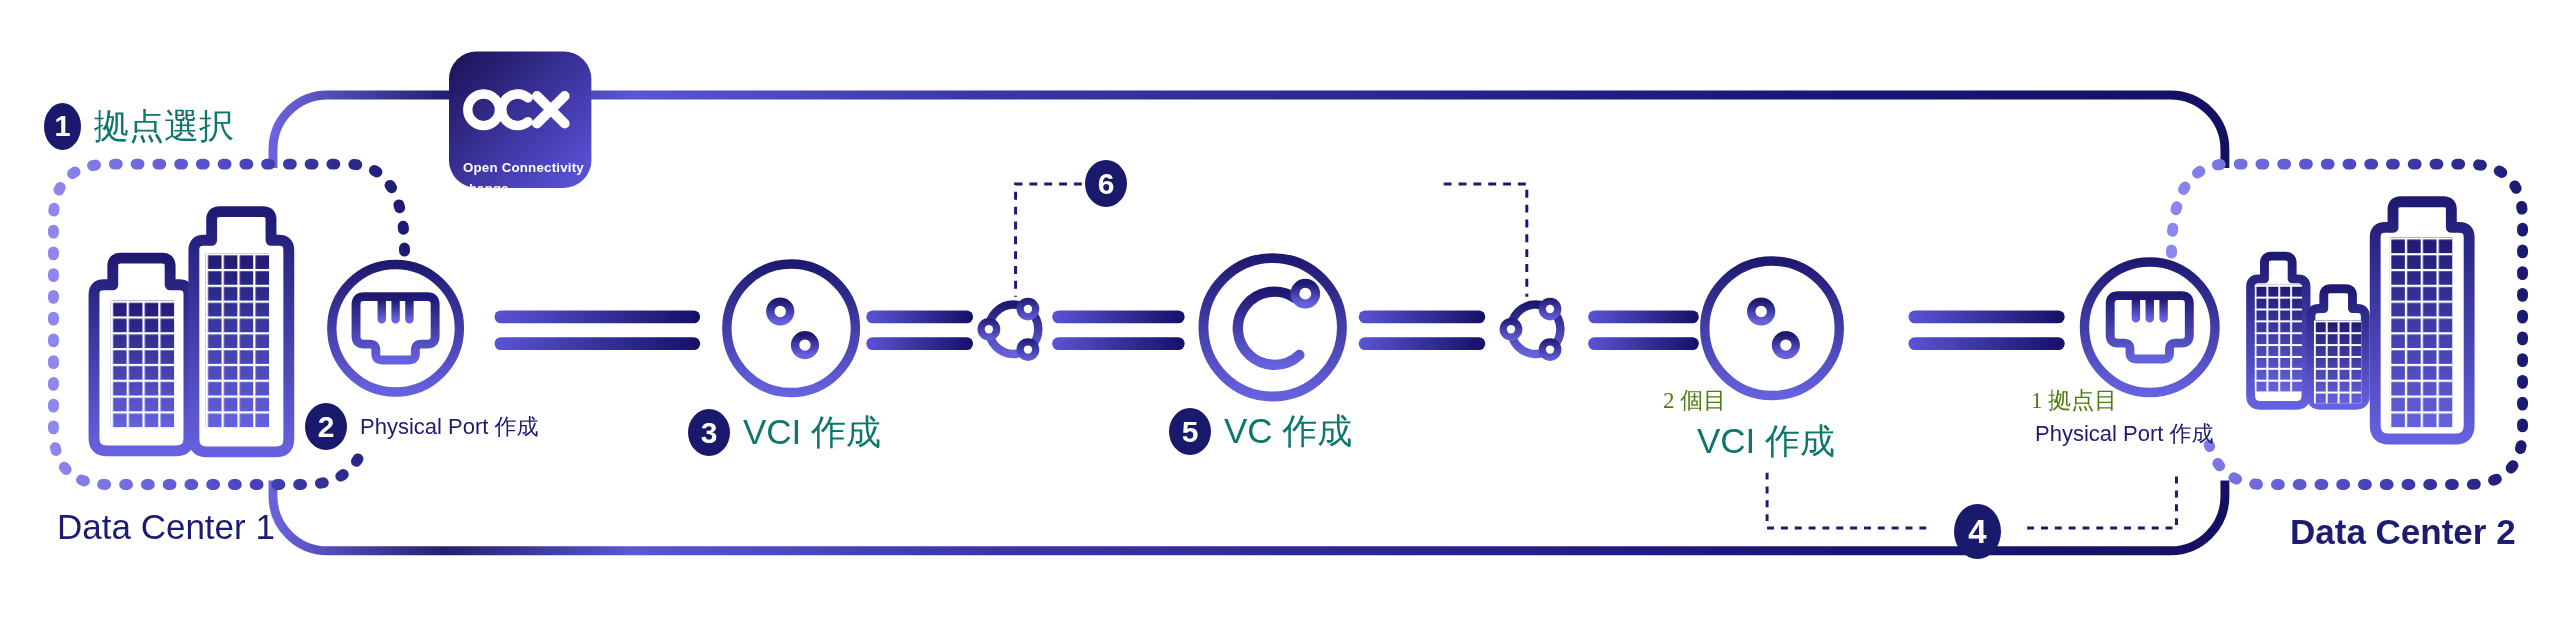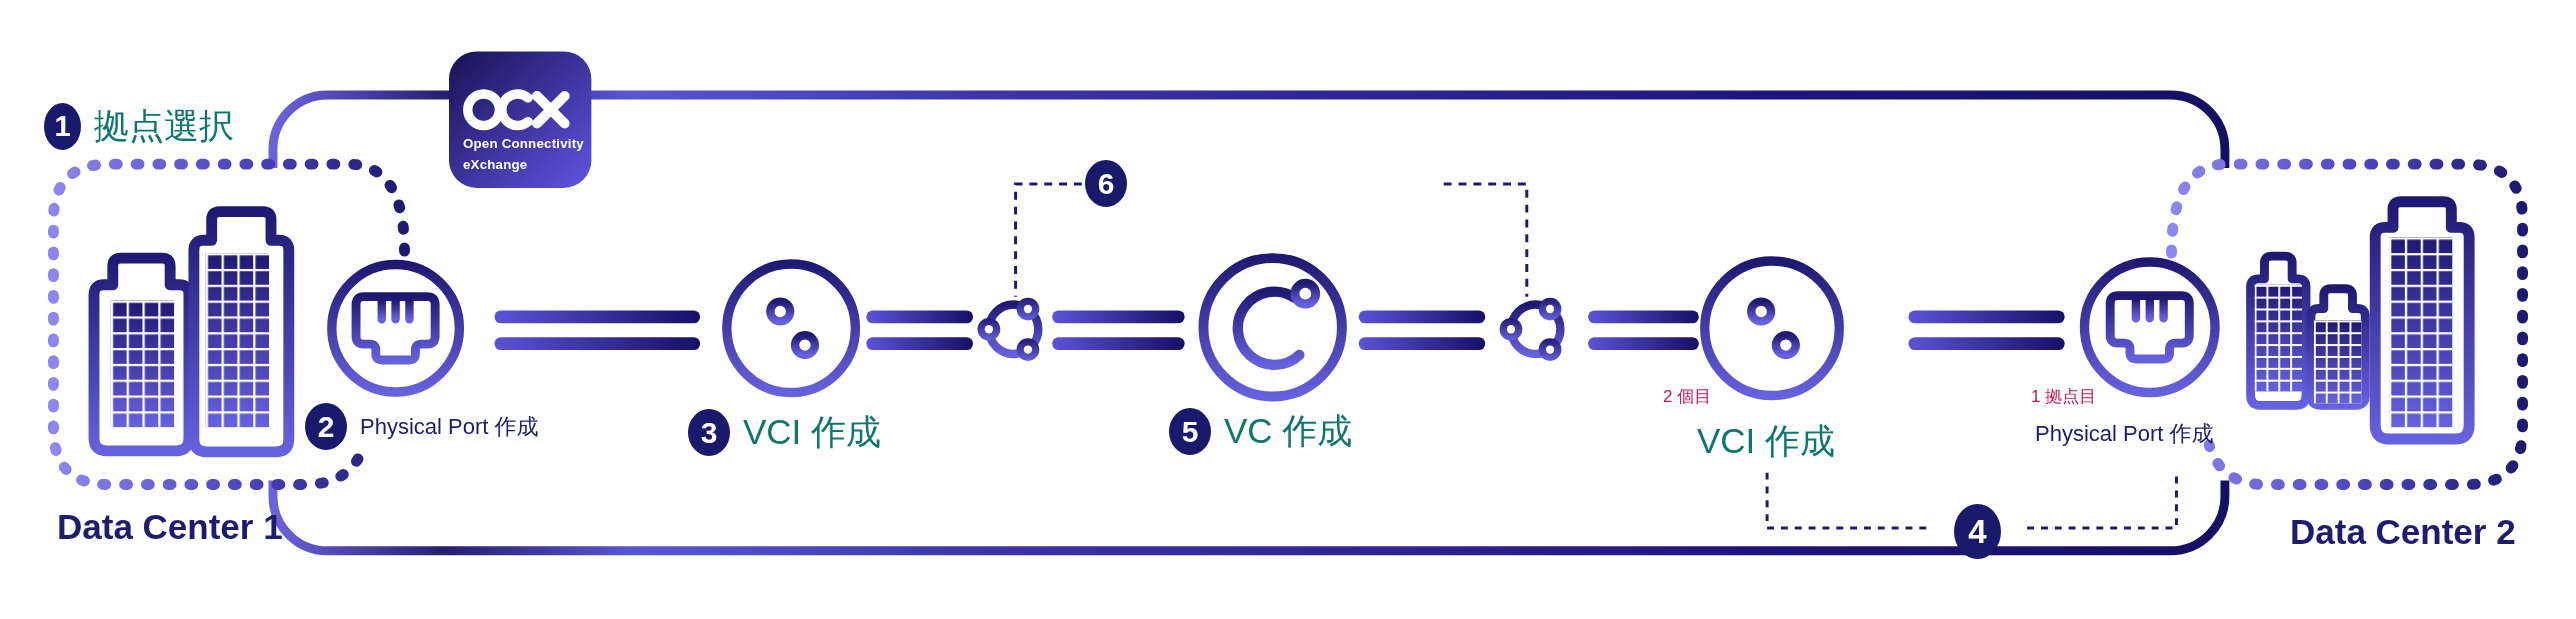--- a/index.html
+++ b/index.html
@@ -16,23 +16,23 @@
   .badge{
     background:#191a6b;color:#fff;border-radius:50%;
     display:flex;align-items:center;justify-content:center;
     font-weight:bold;flex:0 0 auto;
   }
   .b-std{width:42px;height:47px;font-size:30px;}
   .b-1{width:37px;height:47px;font-size:29px;}
   .b-4{position:absolute;width:47px;height:55px;font-size:33px;}
   .t-main{font-size:35px;color:#0f766e;}
   .t-mid{font-size:22px;color:#1c1c70;}
-  .t-small{font-size:17px;color:#be185d;}
+  .t-small{font-size:23px;color:#4d7c0f;font-family:Liberation Serif, serif;}
   .t-dc{font-size:35px;color:#1c1c70;}
-  .logo-text{position:absolute;color:#ffffff;font-weight:bold;font-size:13.3px;letter-spacing:0.2px;}
+  .logo-text{position:absolute;color:#ffffff;font-weight:bold;font-size:13.3px;letter-spacing:0.2px;margin-top:24px;}
 </style>
 </head>
 <body>
 
 <div class="stage">
 
   <svg class="art" viewBox="0 0 2605 626">
     <defs>
       <linearGradient id="vg" x1="0" y1="0" x2="0" y2="1">
         <stop offset="0" stop-color="#1e1a72"></stop>
@@ -202,21 +202,21 @@
 
     <g>
       <rect x="454" y="52" width="144" height="138" rx="28" fill="url(#lg)"></rect>
       <circle cx="489" cy="111" r="16" fill="none" stroke="#ffffff" stroke-width="9.5"></circle>
       <path d="M 534 99 A 16 16 0 1 0 534 123" fill="none" stroke="#ffffff" stroke-width="9.5" stroke-linecap="round"></path>
       <path d="M 543 97 L 571 125 M 571 97 L 543 125" stroke="#ffffff" stroke-width="10" stroke-linecap="round"></path>
     </g>
   </svg>
 
   <div class="logo-text" style="left:463px;top:136px;">Open Connectivity</div>
-  <div class="logo-text" style="left:463px;top:157px;">eXchange</div>
+  <div class="logo-text" style="left:444px;top:157px;font-style:italic;">eXchange</div>
 
   <div class="step" style="left:44px;top:103px;">
     <div class="badge b-1">1</div>
     <div class="t-main">拠点選択</div>
   </div>
 
   <div class="step" style="left:305px;top:403px;">
     <div class="badge b-std">2</div>
     <div class="t-mid">Physical Port 作成</div>
   </div>
@@ -236,17 +236,17 @@
   </div>
 
   <div class="badge b-4" style="left:1954px;top:504px;">4</div>
 
   <div class="lbl t-small" style="left:1663px;top:388px;">2 個目</div>
   <div class="lbl t-main" style="left:1697px;top:422px;">VCI 作成</div>
 
   <div class="lbl t-small" style="left:2031px;top:388px;">1 拠点目</div>
   <div class="lbl t-mid" style="left:2035px;top:422px;">Physical Port 作成</div>
 
-  <div class="lbl t-dc" style="left:57px;top:508px;font-weight:bold;">Data Center 1</div>
+  <div class="lbl t-dc" style="left:57px;top:508px;">Data Center 1</div>
   <div class="lbl t-dc" style="left:2290px;top:513px;font-weight:bold;">Data Center 2</div>
 
 </div>
 
 
 </body></html>

